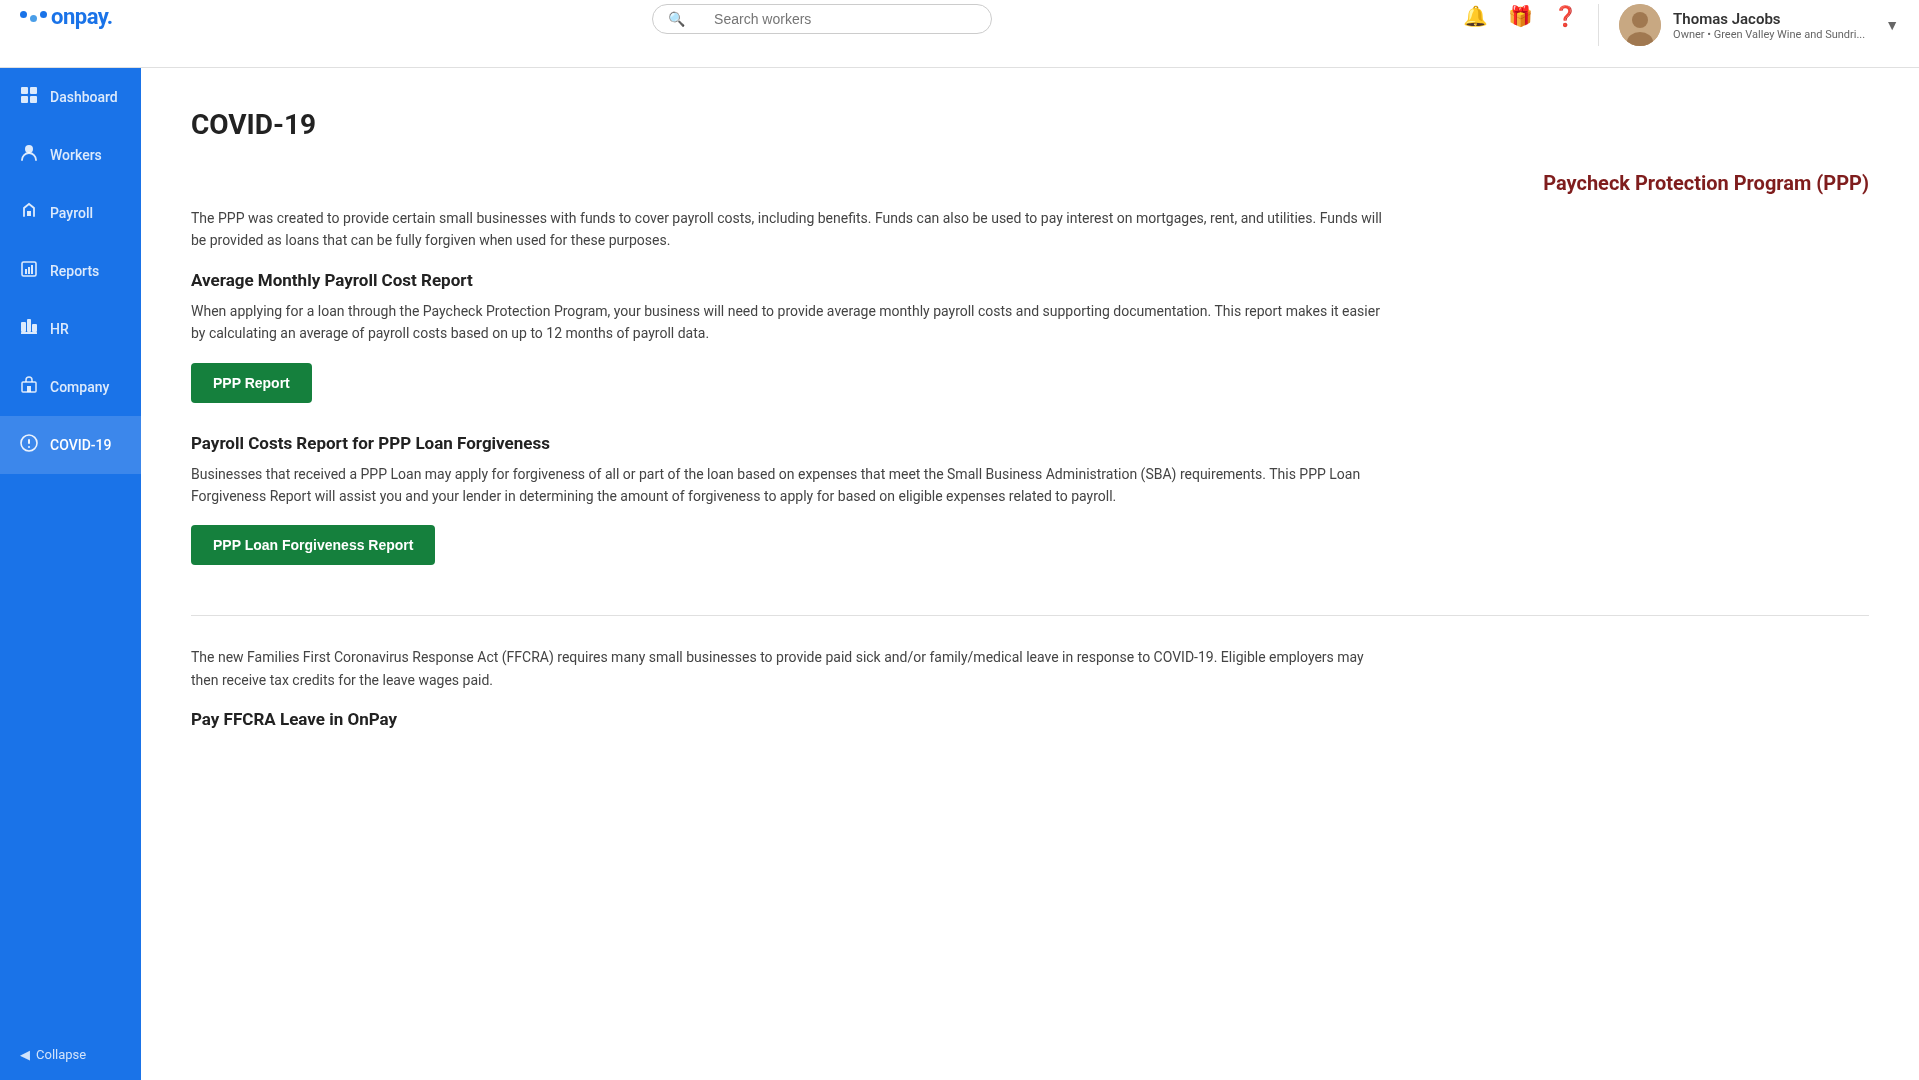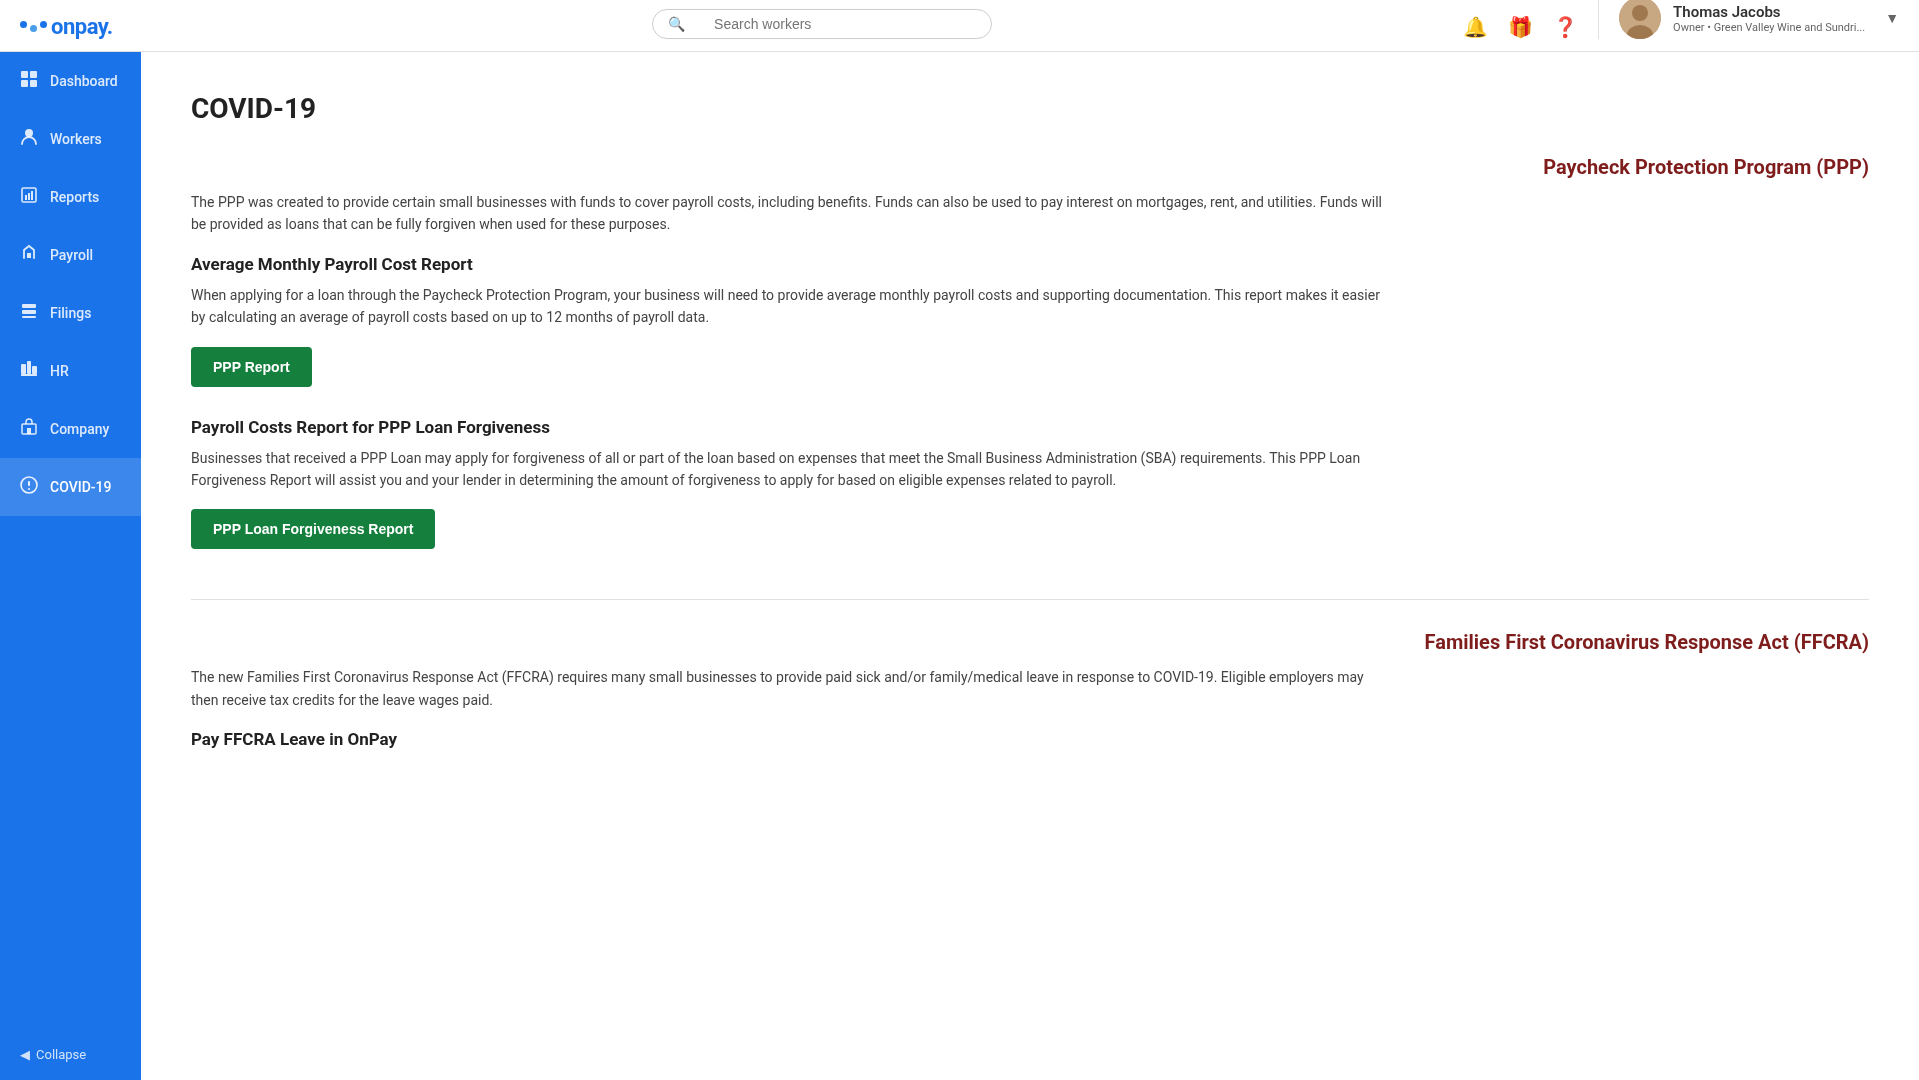--- a/index.html
+++ b/index.html
@@ -1,25 +1,25 @@
 <!DOCTYPE html>
 <html><head>
   <meta charset="utf-8">
   <style>
     * { box-sizing: border-box; margin: 0; padding: 0; }
     body { font-family: -apple-system, BlinkMacSystemFont, 'Segoe UI', Roboto, sans-serif; background: #f5f6fa; display: flex; flex-direction: column; height: 100vh; overflow: hidden; }
 
     
     .header {
       display: flex;
-      align-items: flex-end;
+      align-items: flex-start;
       background: #fff;
       border-bottom: 1px solid #e0e0e0;
-      height: 52px;
-      padding: 12px 20px;
+      height: 68px;
+      padding: 4px 20px;
       flex-shrink: 0;
       z-index: 100;
     }
     .logo-area {
       display: flex;
       align-items: center;
       width: 160px;
       flex-shrink: 0;
     }
     .logo-text {
@@ -264,50 +264,40 @@
         <svg width="18" height="18" viewBox="0 0 18 18" fill="none" xmlns="http://www.w3.org/2000/svg">
           <circle cx="9" cy="5" r="4" fill="white" opacity="0.85"></circle>
           <path d="M2 16c0-3.866 3.134-7 7-7s7 3.134 7 7" stroke="white" stroke-width="1.8" stroke-linecap="round" opacity="0.85"></path>
         </svg>
       </span>
       <span>Workers</span>
     </div>
     <div class="sidebar-item">
       <span class="sidebar-item-icon">
         <svg width="18" height="18" viewBox="0 0 18 18" fill="none" xmlns="http://www.w3.org/2000/svg">
+          <path d="M4 14 L4 6 L9 2 L14 6 L14 14" stroke="white" stroke-width="1.8" stroke-linecap="round" fill="none" opacity="0.85"></path>
+          <rect x="7" y="9" width="4" height="5" fill="white" opacity="0.85"></rect>
+        </svg>
+      </span>
+      <span>Payroll</span>
+    </div>
+    <div class="sidebar-item">
+      <span class="sidebar-item-icon">
+        <svg width="18" height="18" viewBox="0 0 18 18" fill="none" xmlns="http://www.w3.org/2000/svg">
           <rect x="2" y="2" width="14" height="14" rx="1.5" stroke="white" stroke-width="1.6" opacity="0.85"></rect>
           <rect x="5" y="9" width="2" height="5" fill="white" opacity="0.85"></rect>
           <rect x="8" y="7" width="2" height="7" fill="white" opacity="0.85"></rect>
           <rect x="11" y="5" width="2" height="9" fill="white" opacity="0.85"></rect>
         </svg>
       </span>
       <span>Reports</span>
     </div>
     <div class="sidebar-item">
       <span class="sidebar-item-icon">
         <svg width="18" height="18" viewBox="0 0 18 18" fill="none" xmlns="http://www.w3.org/2000/svg">
-          <path d="M4 14 L4 6 L9 2 L14 6 L14 14" stroke="white" stroke-width="1.8" stroke-linecap="round" fill="none" opacity="0.85"></path>
-          <rect x="7" y="9" width="4" height="5" fill="white" opacity="0.85"></rect>
-        </svg>
-      </span>
-      <span>Payroll</span>
-    </div>
-    <div class="sidebar-item">
-      <span class="sidebar-item-icon">
-        <svg width="18" height="18" viewBox="0 0 18 18" fill="none" xmlns="http://www.w3.org/2000/svg">
-          <rect x="2" y="2" width="14" height="4" rx="1" fill="white" opacity="0.85"></rect>
-          <rect x="2" y="8" width="14" height="4" rx="1" fill="white" opacity="0.85"></rect>
-          <rect x="2" y="14" width="14" height="2" rx="1" fill="white" opacity="0.85"></rect>
-        </svg>
-      </span>
-      <span>Filings</span>
-    </div>
-    <div class="sidebar-item">
-      <span class="sidebar-item-icon">
-        <svg width="18" height="18" viewBox="0 0 18 18" fill="none" xmlns="http://www.w3.org/2000/svg">
           <rect x="1" y="4" width="5" height="10" rx="1" fill="white" opacity="0.85"></rect>
           <rect x="7" y="1" width="4" height="13" rx="1" fill="white" opacity="0.85"></rect>
           <rect x="12" y="6" width="5" height="8" rx="1" fill="white" opacity="0.85"></rect>
           <rect x="1" y="14" width="16" height="2" rx="0.5" fill="white" opacity="0.85"></rect>
         </svg>
       </span>
       <span>HR</span>
     </div>
     <div class="sidebar-item">
       <span class="sidebar-item-icon">
@@ -349,20 +339,19 @@
     <button class="btn-primary">PPP Report</button>
 
     
     <h3 class="subsection-title">Payroll Costs Report for PPP Loan Forgiveness</h3>
     <p class="section-desc">Businesses that received a PPP Loan may apply for forgiveness of all or part of the loan based on expenses that meet the Small Business Administration (SBA) requirements. This PPP Loan Forgiveness Report will assist you and your lender in determining the amount of forgiveness to apply for based on eligible expenses related to payroll.</p>
     <button class="btn-primary">PPP Loan Forgiveness Report</button>
 
     <hr class="divider">
 
     
-    <h2 class="section-title">Families First Coronavirus Response Act (FFCRA)</h2>
     <p class="section-desc">The new Families First Coronavirus Response Act (FFCRA) requires many small businesses to provide paid sick and/or family/medical leave in response to COVID-19. Eligible employers may then receive tax credits for the leave wages paid.</p>
 
     
     <h3 class="subsection-title">Pay FFCRA Leave in OnPay</h3>
   </main>
 
 </div>
 
 </body></html>

